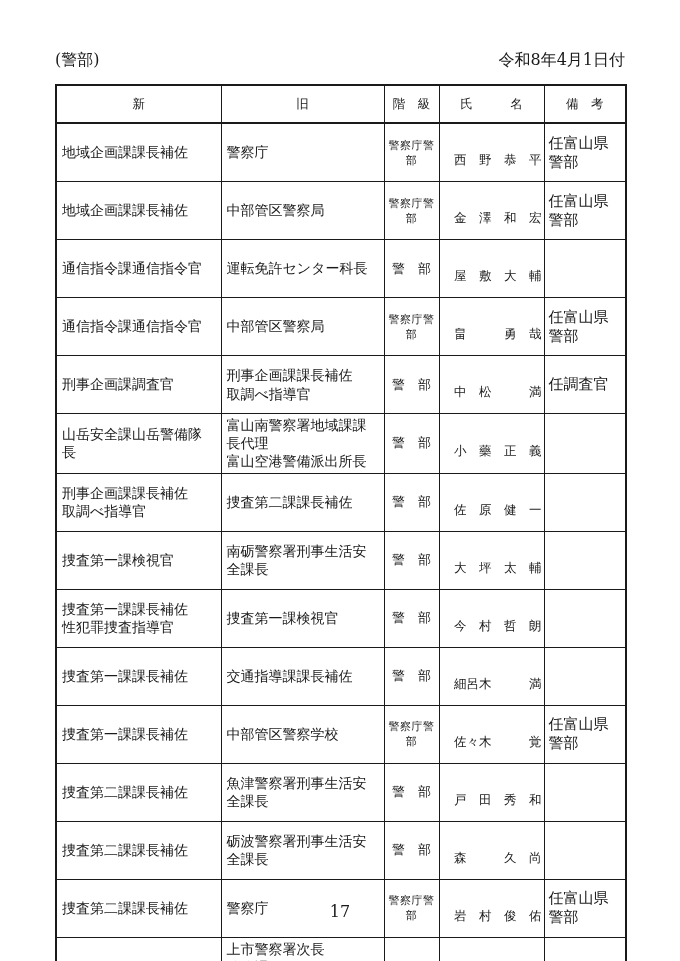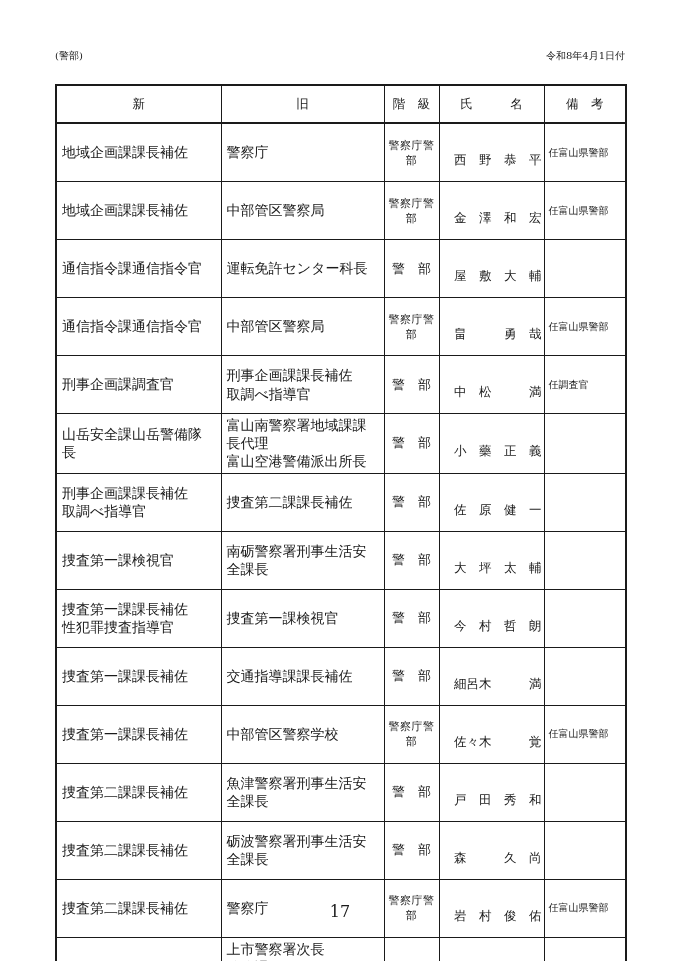--- a/index.html
+++ b/index.html
@@ -8,21 +8,21 @@
     width:680px; height:961px;
     margin:0 auto;
     background:#ffffff;
     font-family:"DejaVu Serif","Liberation Serif",serif;
     color:#1a1a1a;
     overflow:hidden;
   }
   .meta-row {
     position:absolute; top:50px; left:55px; width:570px;
     display:flex; justify-content:space-between;
-    font-size:10px; line-height:1.2;gap:39px;
+    font-size:16px; line-height:1.2;gap:39px;
   }
   table.transfer {
     position:absolute; top:84px; left:55px;
     width:570px;
     border-collapse:collapse;
     table-layout:fixed;
     border:2.5px solid #1a1a1a;
   }
   table.transfer th, table.transfer td {
     border:1.5px solid #1a1a1a;
@@ -54,21 +54,21 @@
     text-align:center;
     padding:0 1px;
   }
   td.c-rank.rank-small { font-size:11px; letter-spacing:0.5px; }
   td.c-name {
     font-size:12.5px;
     text-align:right;
     padding:16px 2px 0 9px;
   }
   td.c-remarks {
-    font-size:10px;
+    font-size:15px;
     text-align:left;
     padding:0 2px 0 4px;
   }
   .page-number {
     position:absolute; top:902px; left:0; width:100%;
     text-align:center; font-size:16px;
   }
 </style>
 </head>
 <body>

